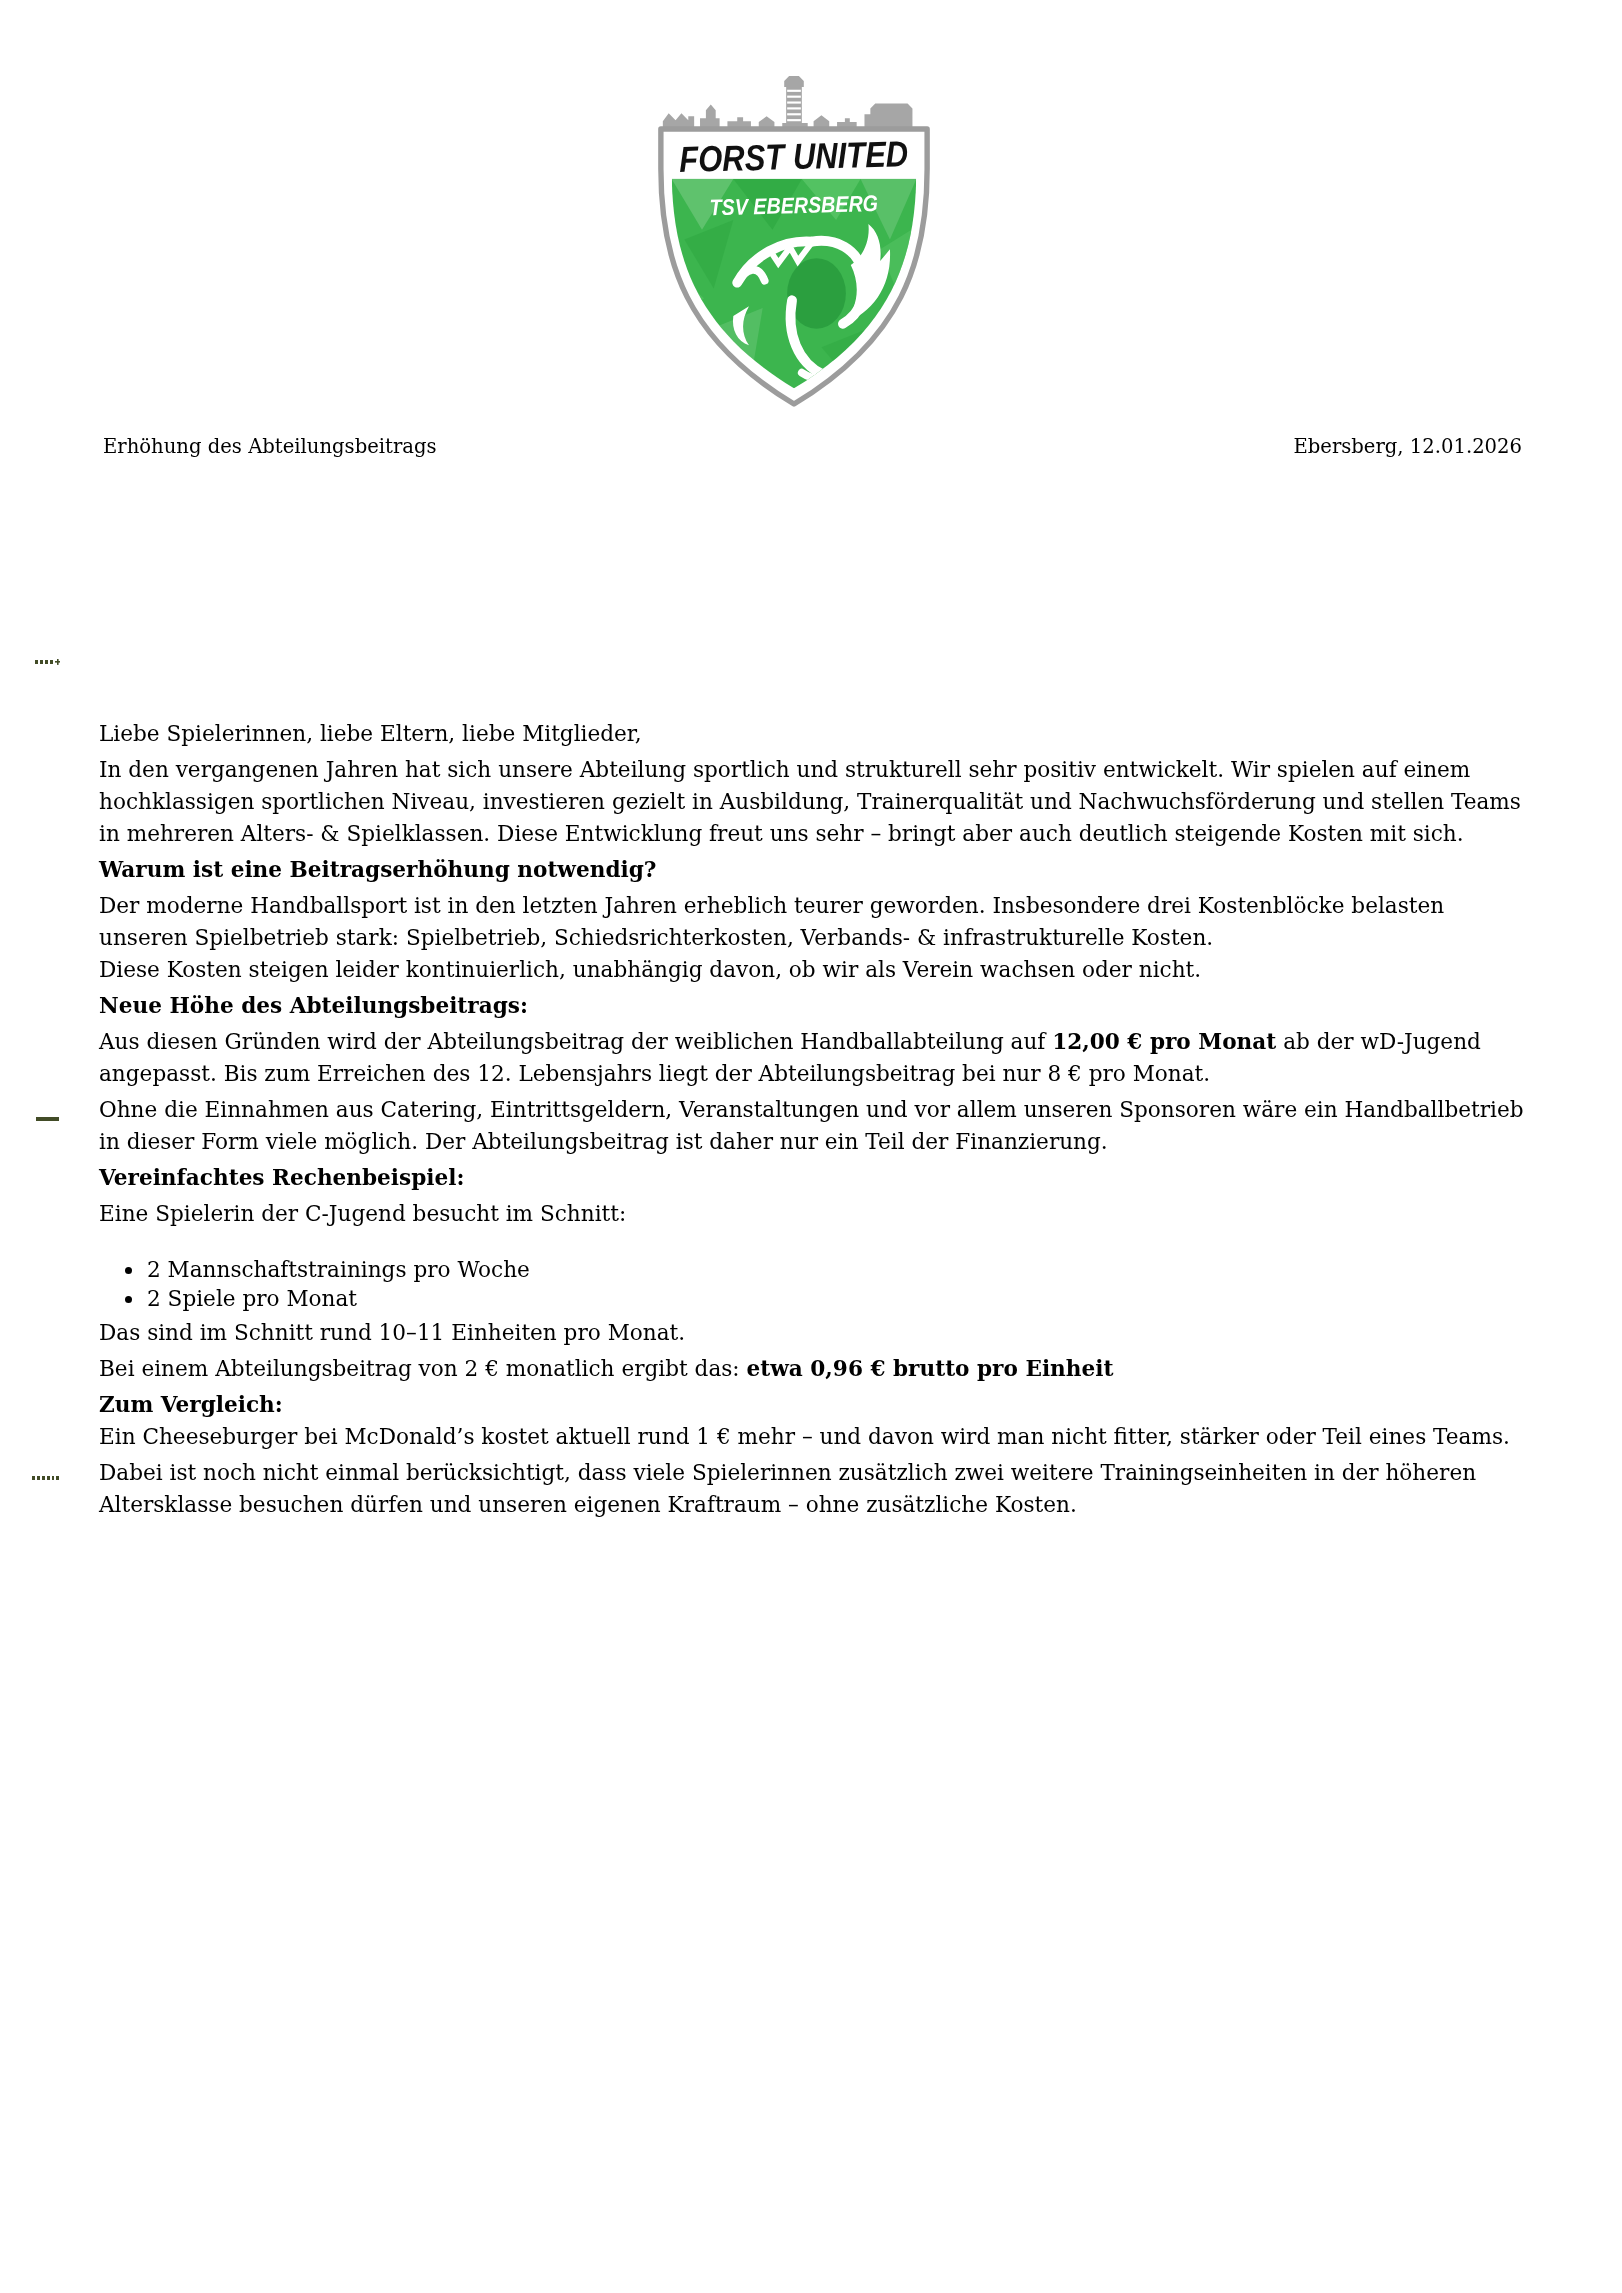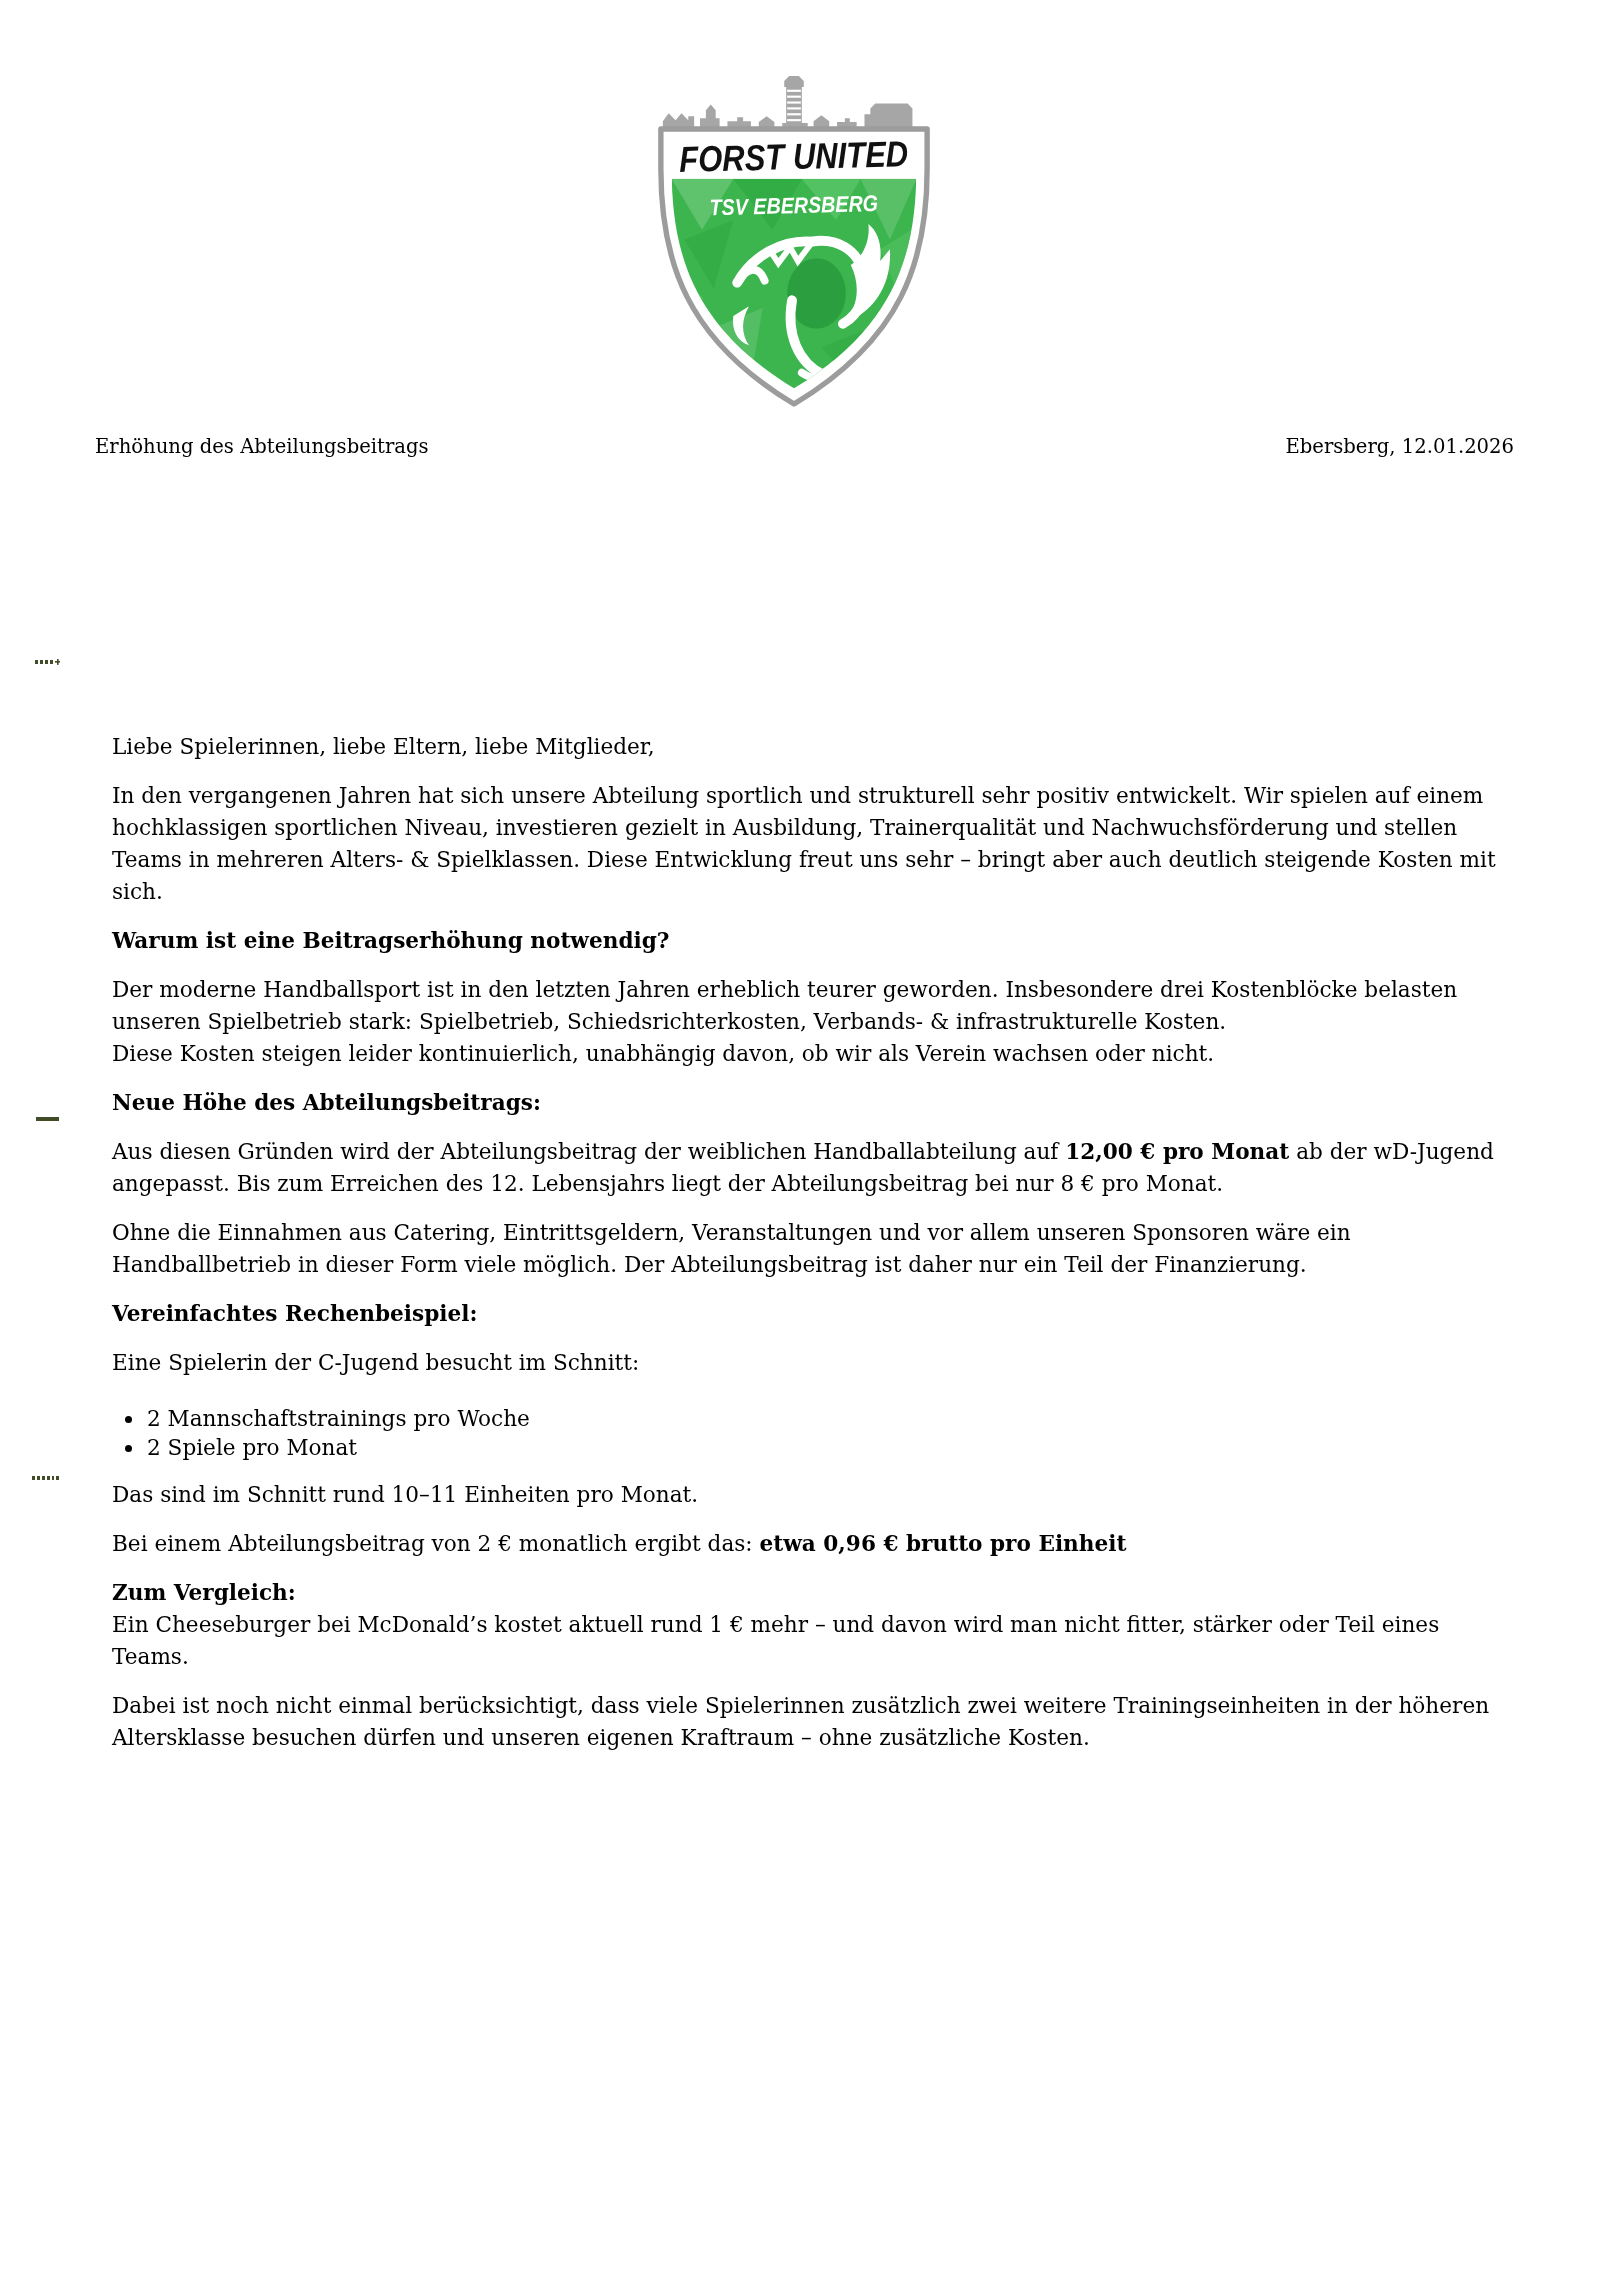--- a/index.html
+++ b/index.html
@@ -10,30 +10,30 @@
     background:#ffffff;
     font-family:"DejaVu Serif","Liberation Serif",serif;
     color:#000;
     overflow:hidden;
   }
   
   .logo-wrap{position:absolute;left:655px;top:73px;width:278px;height:341px;}
   .logo-wrap svg{display:block;width:278px;height:341px;}
   
   .doc-header{
-    position:absolute;left:95px;top:434px;width:1419px;
+    position:absolute;left:103px;top:434px;width:1419px;
     display:flex;justify-content:space-between;
     font-size:19.6px;line-height:25.5px;
   }
   
   .content{
     position:absolute;left:95px;top:714px;width:1439px;
     font-size:21.6px;line-height:32px;
   }
-  .content p{margin:17px;}
+  .content p{margin:4px;}
   .b{font-weight:bold;}
   .mt20{margin-top:19.6px;}
   .mt18{margin-top:17.6px;}
   .mt54{margin-top:53px;}
   .mt55{margin-top:54px;}
   .mt52{margin-top:51px;}
   .mt21{margin-top:20.6px;}
   .mt25{margin-top:24.5px;}
   .mt26{margin-top:25.5px;}
   .mt17{margin-top:16.7px;}

